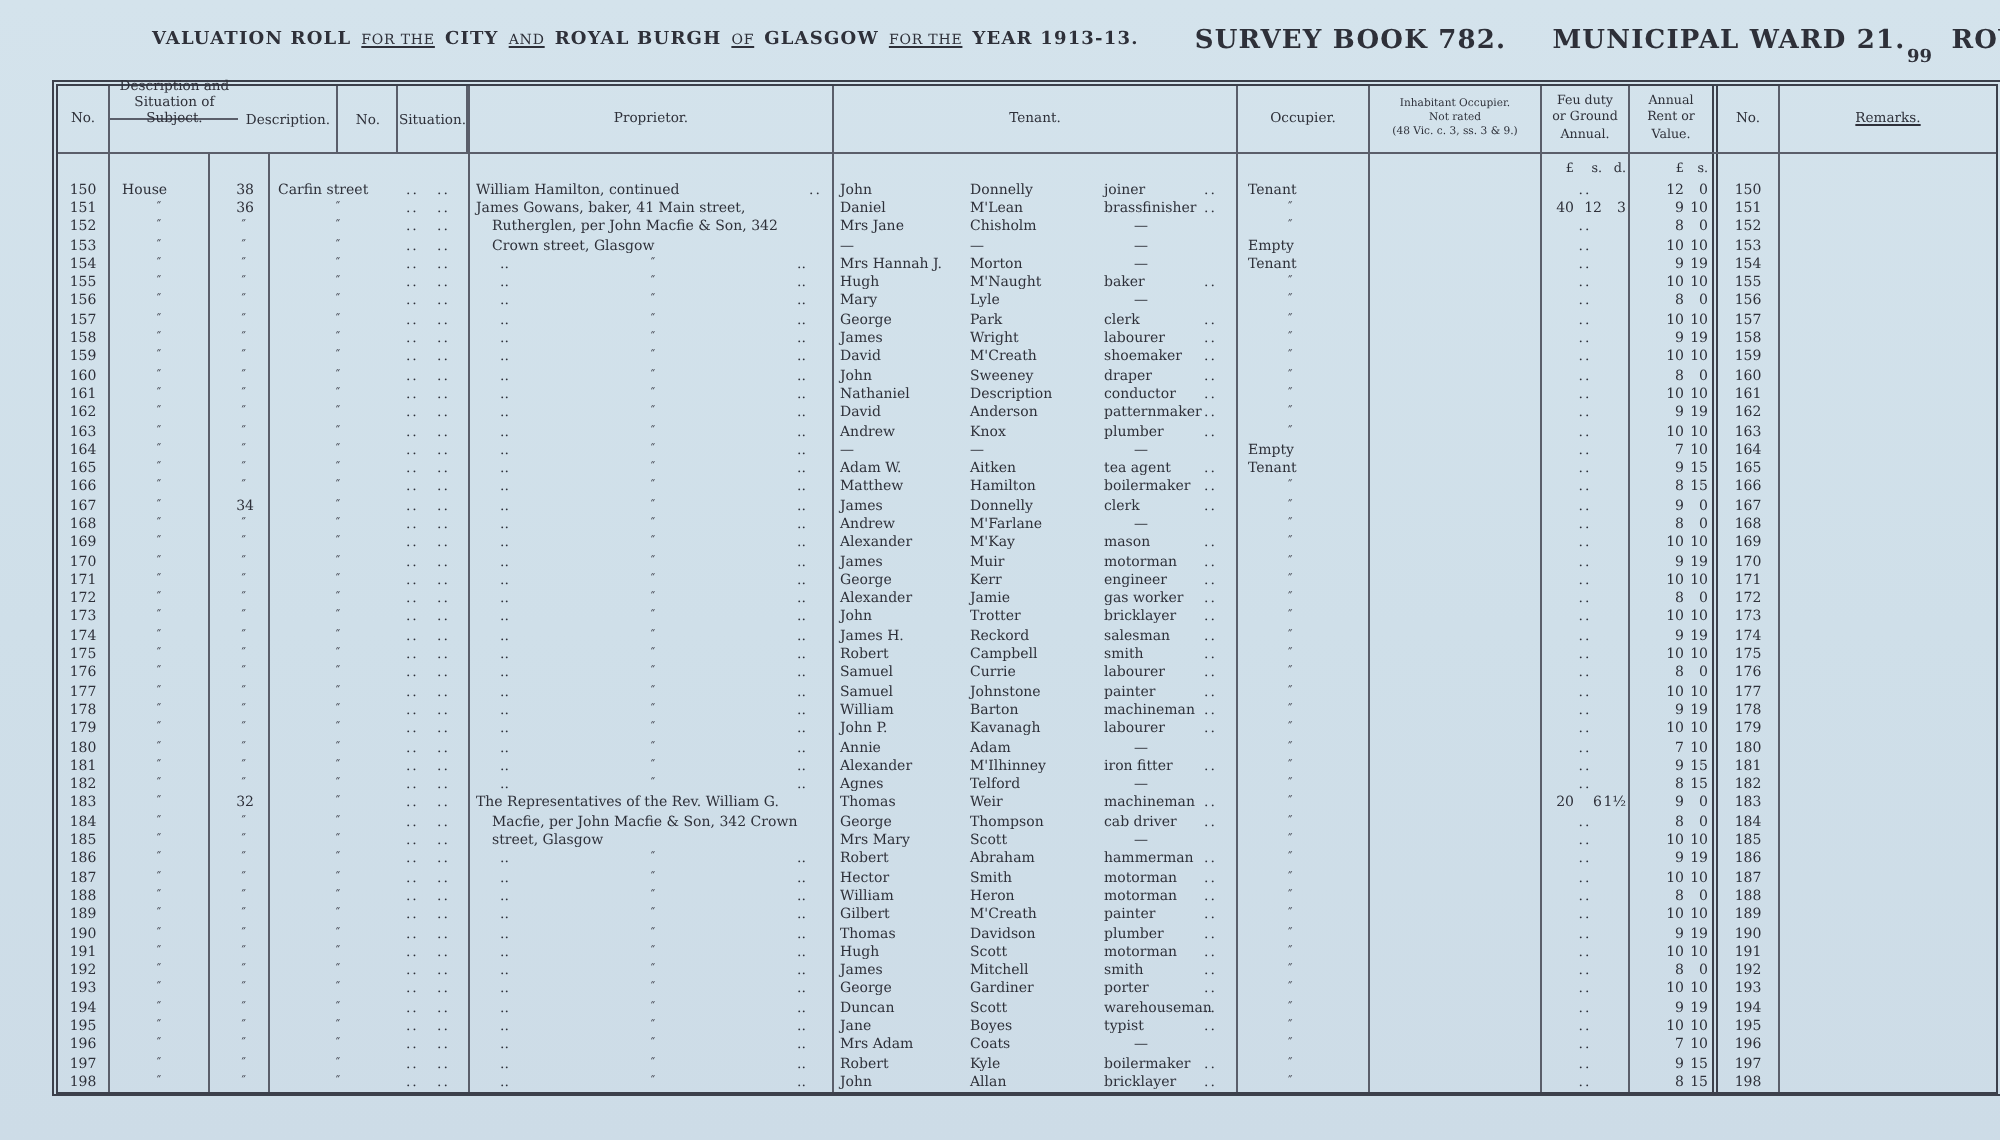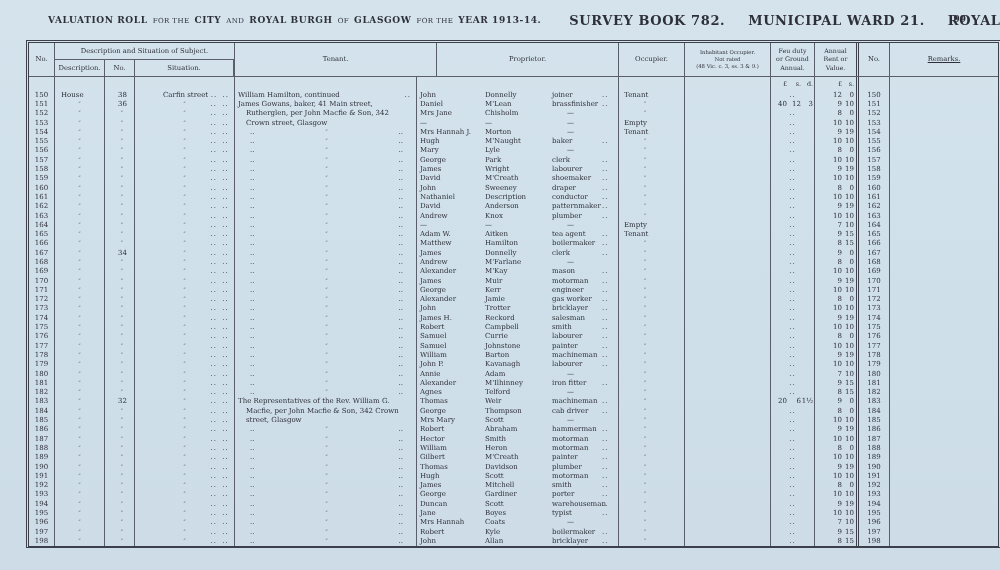--- a/index.html
+++ b/index.html
@@ -11,64 +11,64 @@
   html,body{margin:0;padding:0;}
   body{
     width:1000px;height:570px;overflow:hidden;
     background:linear-gradient(180deg,#d4e3ec 0%,#cfdfe9 55%,#cddce7 100%);
     font-family:"DejaVu Serif","Liberation Serif",serif;
     color:var(--ink);
   }
   .tbl *, .topbar *{box-sizing:border-box;}
 
   
-  .topbar{height:40px;position:relative;display:flex;align-items:center;padding-left:48px;}
+  .topbar{height:40px;position:relative;display:flex;align-items:center;padding-left:76px;}
   .ttl{display:flex;align-items:baseline;white-space:nowrap;}
   .tseg{margin-right:5px;}
   .tseg.lg{font-weight:bold;font-size:9px;letter-spacing:.6px;}
-  .tseg.sm{font-size:7px;letter-spacing:.4px;}
+  .tseg.sm{font-size:7px;letter-spacing:.4px;text-decoration:underline;}
   .hitem{font-weight:bold;font-size:13px;letter-spacing:.6px;margin-left:23px;white-space:nowrap;}
-  .pageno{position:absolute;right:34px;top:14px;font-size:9px;font-weight:bold;}
+  .pageno{position:absolute;right:34px;top:24px;font-size:9px;font-weight:bold;}
 
   
   .tbl{
     margin-left:26px;width:969px;
     border:3px double var(--heavy);
     border-bottom:2px solid var(--heavy);
     background:transparent;
   }
   .c{height:100%;display:flex;align-items:center;border-right:1px solid var(--ln);white-space:nowrap;overflow:visible;}
   .w1{width:26px}.w2{width:50px}.w3{width:30px}.w4{width:100px}.w5{width:182px}
   .w6{width:202px}.w7{width:66px}.w8{width:86px}.w9{width:44px}
   .w10{width:44px;border-right:3px double var(--heavy);}
   .w11{width:31px}.w12{flex:1;border-right:none;text-decoration:underline;}
 
   
   .thead{display:flex;height:34px;border-bottom:1px solid var(--ln);font-size:6.8px;text-align:center;}
   .hc{display:flex;align-items:center;justify-content:center;line-height:1.2;}
-  .grp{width:180px;display:flex;flex-direction:column;border-right:1px solid var(--ln);}
+  .grp{width:180px;display:flex;border-right:1px solid var(--ln);}
   .grp-t{height:17px;display:flex;align-items:center;justify-content:center;border-bottom:1px solid var(--ln);}
   .grp-b{flex:1;display:flex;justify-content:flex-end;}
   .grp-b .gc{display:flex;align-items:center;justify-content:center;border-right:1px solid var(--ln);}
   .gw2{width:50px}.gw3{width:30px}.gw4{flex:1;border-right:none;}
   .h3{display:flex;flex-direction:column;justify-content:center;font-size:6.3px;line-height:1.3;width:100%;}
   .h3.tiny{font-size:5.3px;line-height:1.35;}
 
   
   .money{display:flex;height:13px;font-size:6.4px;}
   .money .c{align-items:center;}
 
   
   .tbody .row{display:flex;height:9.3px;font-size:7px;line-height:8px;}
   .cnum{justify-content:center;}
   .cdesc{padding-left:6px;}
   .cdit{justify-content:center;padding-left:0;font-size:6px;color:#3a3c46;}
   .cdno{justify-content:flex-end;padding-right:7px;}
   .cdit3{padding-right:11px;font-size:6px;color:#3a3c46;}
-  .s-main{width:70px;padding-left:4px;margin-left:24px;}
+  .s-main{width:70px;padding-left:4px;}
   .s-main.dit{text-align:center;padding-left:0;font-size:6px;color:#3a3c46;}
   .s-d{width:16px;letter-spacing:1px;}
   .cprop.pdit{justify-content:space-between;padding:0 13px 0 15px;}
   .p-mark{font-size:6px;color:#3a3c46;}
   .p-text{padding-left:3px;}
   .p-text.ind{padding-left:11px;}
   .p-dots{margin-left:auto;padding-right:5px;letter-spacing:1px;}
   .t-f{width:68px;padding-left:3px;flex-shrink:0;}
   .t-l{width:67px;flex-shrink:0;}
   .t-t{flex:1;min-width:0;}
@@ -90,43 +90,43 @@
 <div class="topbar">
   <div class="ttl">
       <span class="tseg lg">VALUATION ROLL</span>
       <span class="tseg sm">FOR THE</span>
       <span class="tseg lg">CITY</span>
       <span class="tseg sm">AND</span>
       <span class="tseg lg">ROYAL BURGH</span>
       <span class="tseg sm">OF</span>
       <span class="tseg lg">GLASGOW</span>
       <span class="tseg sm">FOR THE</span>
-      <span class="tseg lg">YEAR 1913-14.</span>
+      <span class="tseg lg">YEAR 1913-13.</span>
     </div>
   <div class="hitem">SURVEY BOOK 782.</div>
   <div class="hitem">MUNICIPAL WARD 21.</div>
   <div class="hitem">ROYAL OF GOVAN.</div>
   <div class="hitem">RATING AREA—GLASGOW.</div>
   <div class="pageno">99</div>
 </div>
 
 <div class="tbl">
 
   <div class="thead">
     <div class="c w1 hc">No.</div>
     <div class="grp">
       <div class="grp-t">Description and Situation of Subject.</div>
       <div class="grp-b">
         <div class="gc gw2">Description.</div>
         <div class="gc gw3">No.</div>
         <div class="gc gw4">Situation.</div>
       </div>
     </div>
+    <div class="c w5 hc">Proprietor.</div>
     <div class="c w6 hc">Tenant.</div>
-    <div class="c w5 hc">Proprietor.</div>
     <div class="c w7 hc">Occupier.</div>
     <div class="c w8 hc">
       <div class="h3 tiny">
         <div>Inhabitant Occupier.</div>
         <div>Not rated</div>
         <div>(48 Vic. c. 3, ss. 3 &amp; 9.)</div>
       </div>
     </div>
     <div class="c w9 hc">
       <div class="h3">
@@ -1640,21 +1640,21 @@
           <span class="s-main dit">″</span>
           <span class="s-d">..</span>
           <span class="s-d">..</span>
         </div>
         <div class="c w5 cprop pdit">
           <span class="p-l">..</span>
           <span class="p-mark">″</span>
           <span class="p-r">..</span>
         </div>
         <div class="c w6 cten">
-          <span class="t-f">Mrs Hannah</span>
+          <span class="t-f">Mrs Adam</span>
           <span class="t-l">Coats</span>
           <span class="t-t dash">—</span>
           <span class="t-d"></span>
         </div>
         <div class="c w7 cocc codit">″</div>
         <div class="c w8"></div>
         <div class="c w9 cfeu">
           <span class="f-c">..</span>
         </div>
         <div class="c w10 crent">

